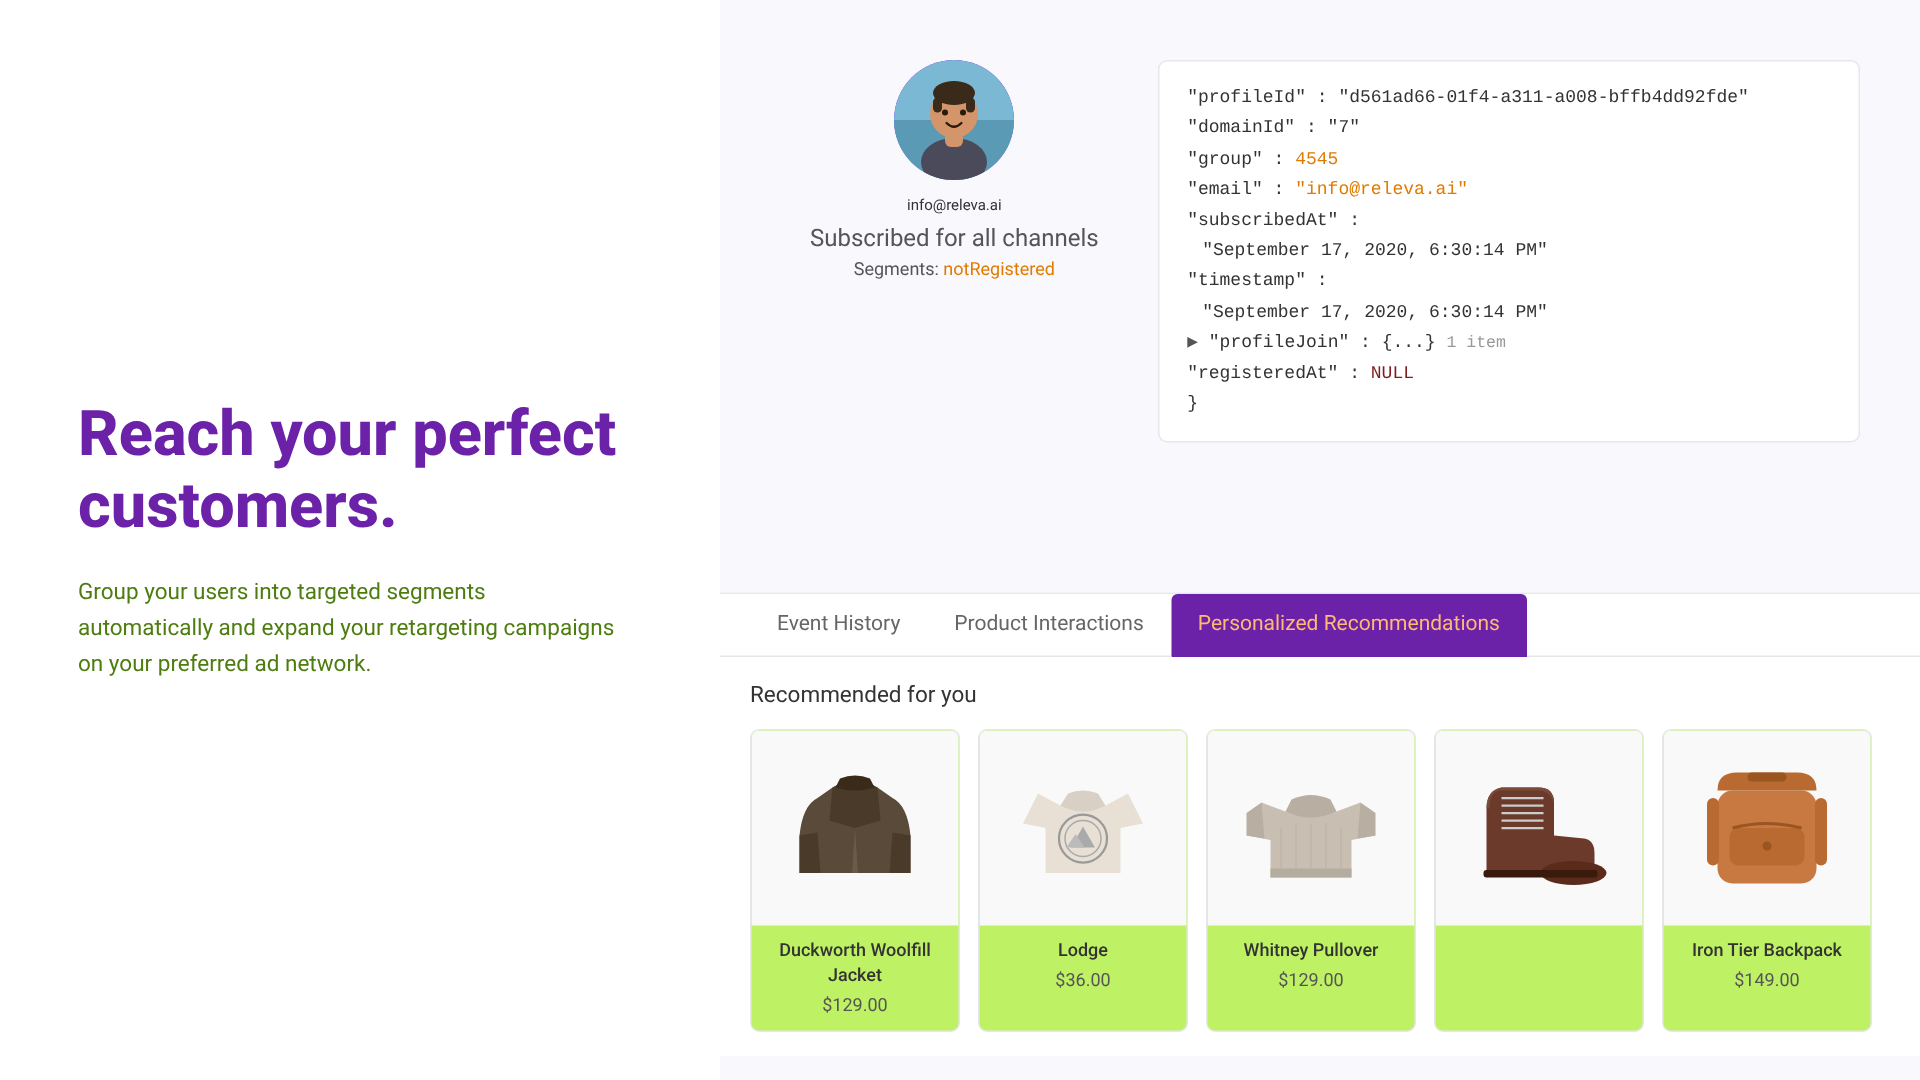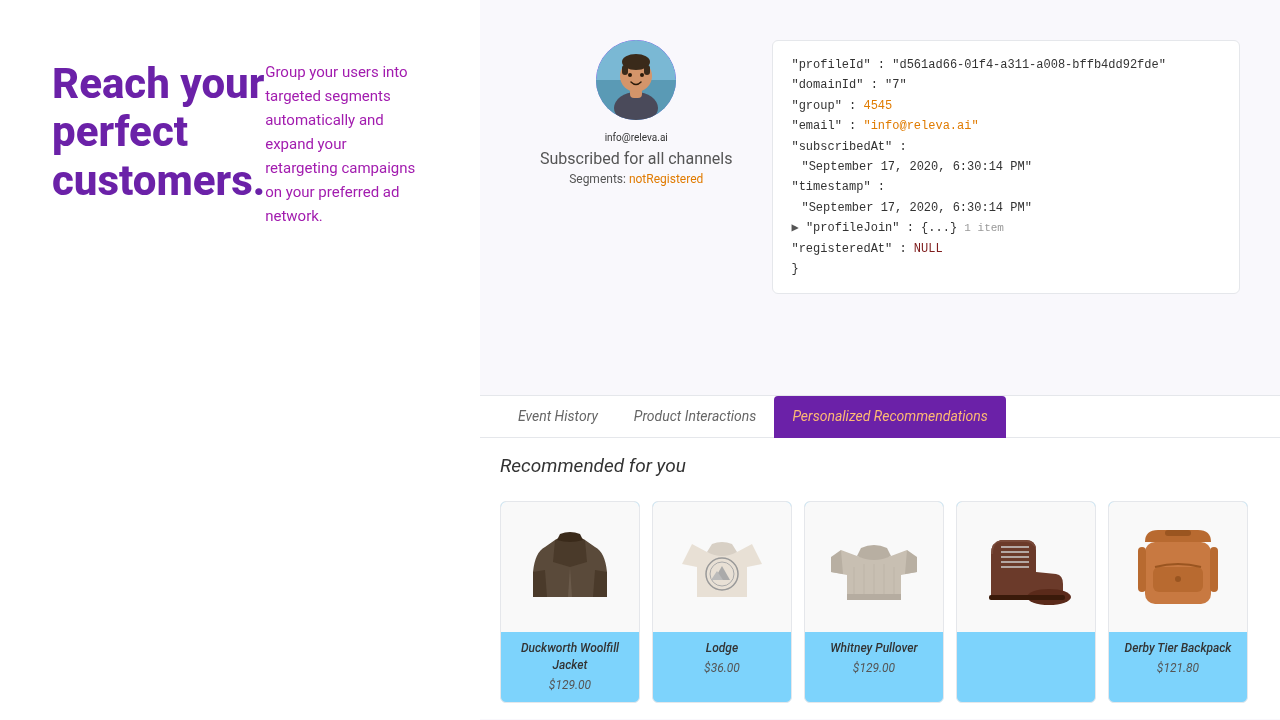--- a/index.html
+++ b/index.html
@@ -13,36 +13,36 @@
     }
 
     
     .left-panel {
       position: absolute;
       left: 0;
       top: 0;
       width: 480px;
       height: 720px;
       display: flex;
-      flex-direction: row;
+      flex-direction: column;
       justify-content: center;
       padding: 60px 60px 60px 52px;
     }
 
     .hero-title {
       font-size: 42px;
       font-weight: 800;
       color: #6b21a8;
       line-height: 1.15;
       margin-bottom: 20px;
     }
 
     .hero-subtitle {
       font-size: 15px;
-      color: #a21caf;
+      color: #4d7c0f;
       line-height: 1.6;
       max-width: 360px;
     }
 
     
     .right-panel {
       position: absolute;
       left: 480px;
       top: 0;
       width: 800px;
@@ -122,21 +122,20 @@
     .json-expand { color: #555; cursor: pointer; }
 
     
     .tabs-section {
       position: absolute;
       left: 480px;
       top: 395px;
       width: 800px;
       background: #fff;
       border-top: 1px solid #e5e7eb;
-      font-style: italic;
     }
 
     .tabs-bar {
       display: flex;
       gap: 0;
       padding: 0 20px;
       border-bottom: 1px solid #e5e7eb;
     }
 
     .tab {
@@ -154,33 +153,33 @@
       border-radius: 4px 4px 0 0;
       border-bottom-color: #6b21a8;
     }
 
     
     .products-section {
       padding: 16px 20px;
     }
 
     .recommended-label {
-      font-size: 19px;
+      font-size: 15px;
       color: #333;
-      margin-bottom: 24px;
+      margin-bottom: 14px;
       font-weight: 400;
     }
 
     .products-grid {
       display: flex;
       gap: 12px;
     }
 
     .product-card {
-      background: #7dd3fc;
+      background: #bef264;
       border: 1px solid #e5e7eb;
       border-radius: 6px;
       width: 140px;
       min-width: 140px;
       overflow: hidden;
       display: flex;
       flex-direction: column;
       align-items: center;
     }
 
@@ -393,20 +392,20 @@
 
             <path d="M32 55 Q55 49 78 55" stroke="#9a5520" stroke-width="2" fill="none"></path>
 
             <rect x="15" y="35" width="8" height="45" rx="4" fill="#b86a30"></rect>
             <rect x="87" y="35" width="8" height="45" rx="4" fill="#b86a30"></rect>
 
             <circle cx="55" cy="67" r="3" fill="#9a5520"></circle>
           </svg>
         </div>
         <div class="product-info">
-          <div class="product-name">Derby Tier Backpack</div>
-          <div class="product-price">$121.80</div>
+          <div class="product-name">Iron Tier Backpack</div>
+          <div class="product-price">$149.00</div>
         </div>
       </div>
 
     </div>
   </div>
 </div>
 
 </body></html>

